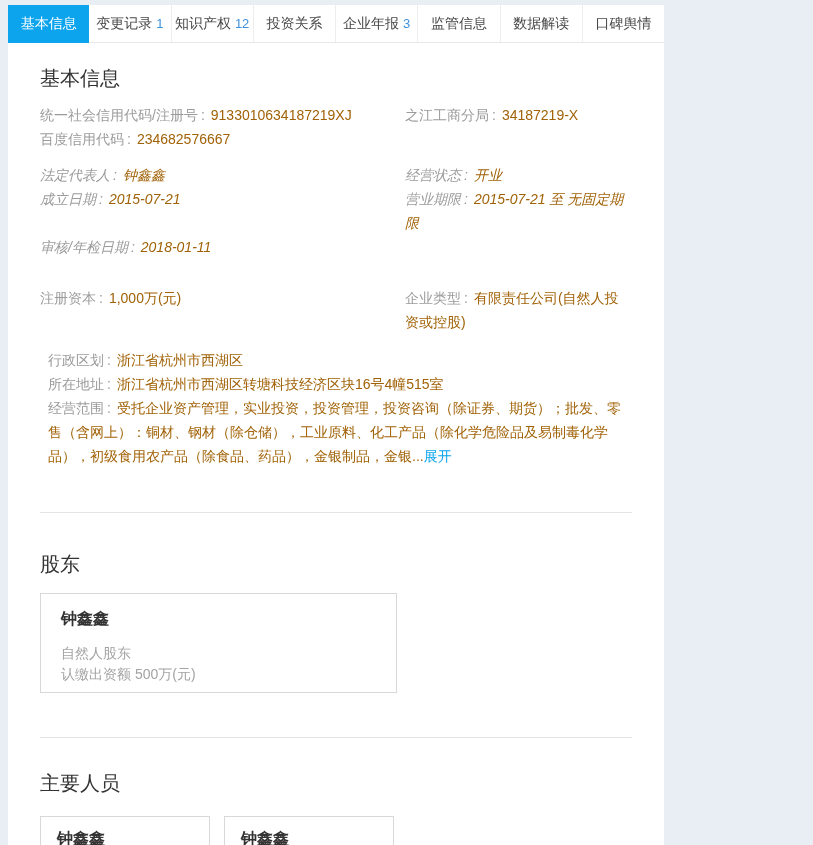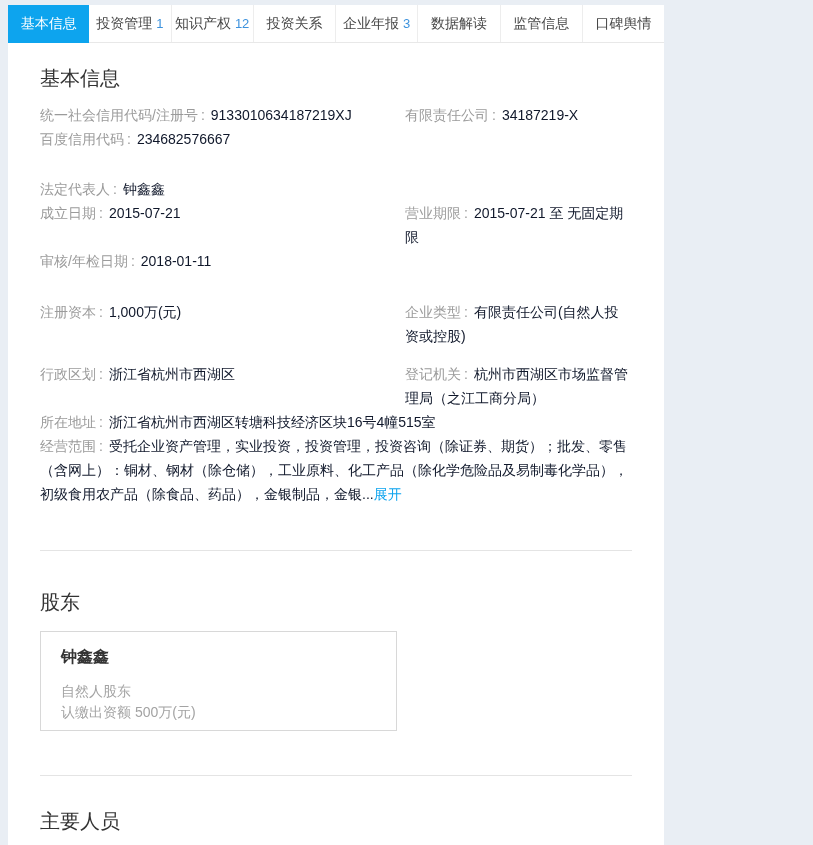--- a/index.html
+++ b/index.html
@@ -41,30 +41,30 @@
   .tab.active + .tab { border-left: none; }
   .tab-count { color: #3d92dd; margin-left: 4px; font-size: 13px; }
   .tab-count:empty { display: none; }
   
   .content { padding: 22px 32px 0 32px; }
   .section-title {
     font-size: 20px; font-weight: 400; color: #333;
     line-height: 26px; margin: 0;
   }
   .info-group { margin-top: 12px; }
-  .info-group.g2 { margin-top: 26px; }
+  .info-group.g2 { margin-top: 12px; font-style: italic; }
   .info-group.g3 { margin-top: 27px; }
-  .info-group.g4 { margin-top: 14px; }
+  .info-group.g4 { margin-top: 14px; margin-left: 8px; }
   .info-row { display: flex; line-height: 24px; font-size: 14px; }
   .cell-left { width: 365px; flex-shrink: 0; }
   .cell-right { flex: 1; }
   .info-row.full-row { display: block; }
   .lbl { color: #9b9b9b; }
   .sep { color: #9b9b9b; margin: 0 6px 0 3px; }
-  .val { color: #0f172a; }
+  .val { color: #a16207; }
   .expand-link { color: #0da4ee; cursor: pointer; }
   .divider { height: 1px; background: #e4e4e4; }
   .divider.d1 { margin-top: 44px; }
   .divider.d2 { margin-top: 44px; }
   .shareholder-title { margin-top: 38px; }
   
   .sh-card {
     margin-top: 16px;
     width: 357px; height: 100px;
     border: 1px solid #d8d8d8;
@@ -89,74 +89,77 @@
 <body>
 
 <div class="panel">
 
   <div class="tabbar">
     <div class="tab active">
       <span>基本信息</span>
 
     </div>
     <div class="tab">
-      <span>投资管理</span>
+      <span>变更记录</span>
       <span class="tab-count">1</span>
     </div>
     <div class="tab">
       <span>知识产权</span>
       <span class="tab-count">12</span>
     </div>
     <div class="tab">
       <span>投资关系</span>
 
     </div>
     <div class="tab">
       <span>企业年报</span>
       <span class="tab-count">3</span>
     </div>
     <div class="tab">
+      <span>监管信息</span>
+
+    </div>
+    <div class="tab">
       <span>数据解读</span>
 
     </div>
     <div class="tab">
-      <span>监管信息</span>
-
-    </div>
-    <div class="tab">
       <span>口碑舆情</span>
 
     </div>
   </div>
 
   <div class="content">
 
     <h2 class="section-title">基本信息</h2>
 
     <div class="info-group g1">
       <div class="info-row">
         <div class="cell-left">
           <span class="lbl">统一社会信用代码/注册号</span><span class="sep">:</span><span class="val">9133010634187219XJ</span>
         </div>
         <div class="cell-right">
-          <span class="lbl">有限责任公司</span><span class="sep">:</span><span class="val">34187219-X</span>
+          <span class="lbl">之江工商分局</span><span class="sep">:</span><span class="val">34187219-X</span>
         </div>
       </div>
       <div class="info-row">
         <div class="cell-left">
           <span class="lbl">百度信用代码</span><span class="sep">:</span><span class="val">234682576667</span>
         </div>
       </div>
     </div>
 
     <div class="info-group g2">
       <div class="info-row">
         <div class="cell-left">
           <span class="lbl">法定代表人</span><span class="sep">:</span><span class="val">钟鑫鑫</span>
         </div>
+        <div class="cell-right">
+          <span class="lbl">经营状态</span><span class="sep">:</span><span class="val">开业</span>
+        </div>
       </div>
       <div class="info-row">
         <div class="cell-left">
           <span class="lbl">成立日期</span><span class="sep">:</span><span class="val">2015-07-21</span>
         </div>
         <div class="cell-right">
           <span class="lbl">营业期限</span><span class="sep">:</span><span class="val">2015-07-21 至 无固定期限</span>
         </div>
       </div>
       <div class="info-row">
@@ -174,23 +177,20 @@
         <div class="cell-right">
           <span class="lbl">企业类型</span><span class="sep">:</span><span class="val">有限责任公司(自然人投资或控股)</span>
         </div>
       </div>
     </div>
 
     <div class="info-group g4">
       <div class="info-row">
         <div class="cell-left">
           <span class="lbl">行政区划</span><span class="sep">:</span><span class="val">浙江省杭州市西湖区</span>
-        </div>
-        <div class="cell-right">
-          <span class="lbl">登记机关</span><span class="sep">:</span><span class="val">杭州市西湖区市场监督管理局（之江工商分局）</span>
         </div>
       </div>
       <div class="info-row full-row">
         <span class="lbl">所在地址</span><span class="sep">:</span><span class="val">浙江省杭州市西湖区转塘科技经济区块16号4幢515室</span>
       </div>
       <div class="info-row full-row">
         <span class="lbl">经营范围</span><span class="sep">:</span><span class="val">受托企业资产管理，实业投资，投资管理，投资咨询（除证券、期货）；批发、零售（含网上）：铜材、钢材（除仓储），工业原料、化工产品（除化学危险品及易制毒化学品），初级食用农产品（除食品、药品），金银制品，金银...</span><span class="expand-link">展开</span>
       </div>
     </div>
 

